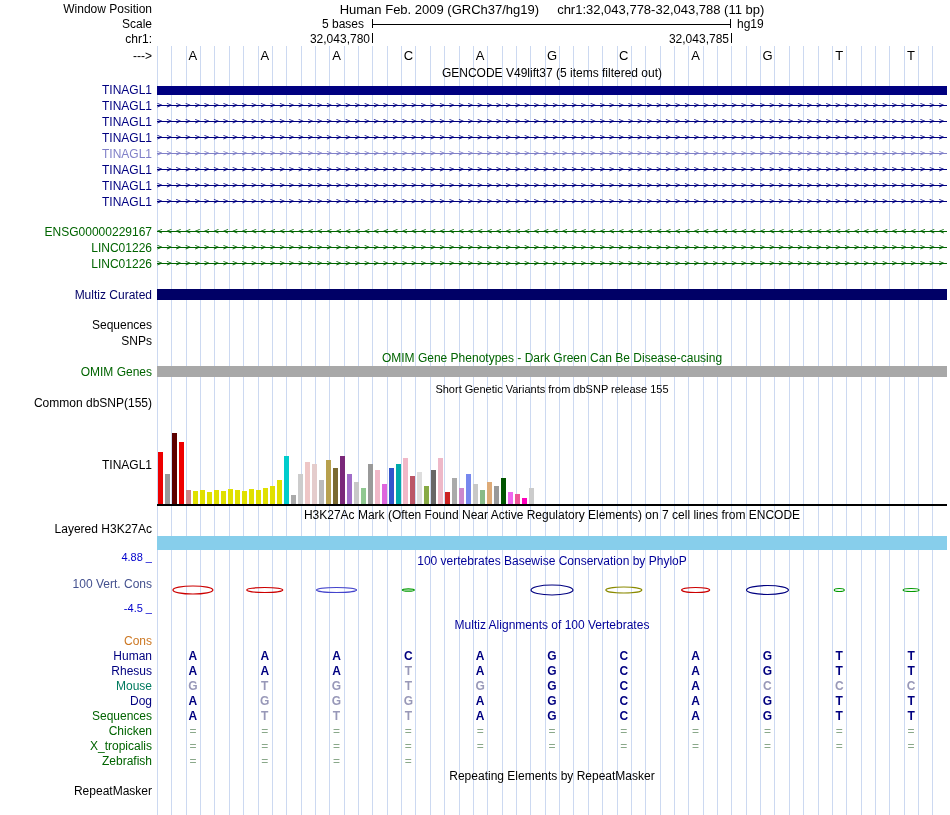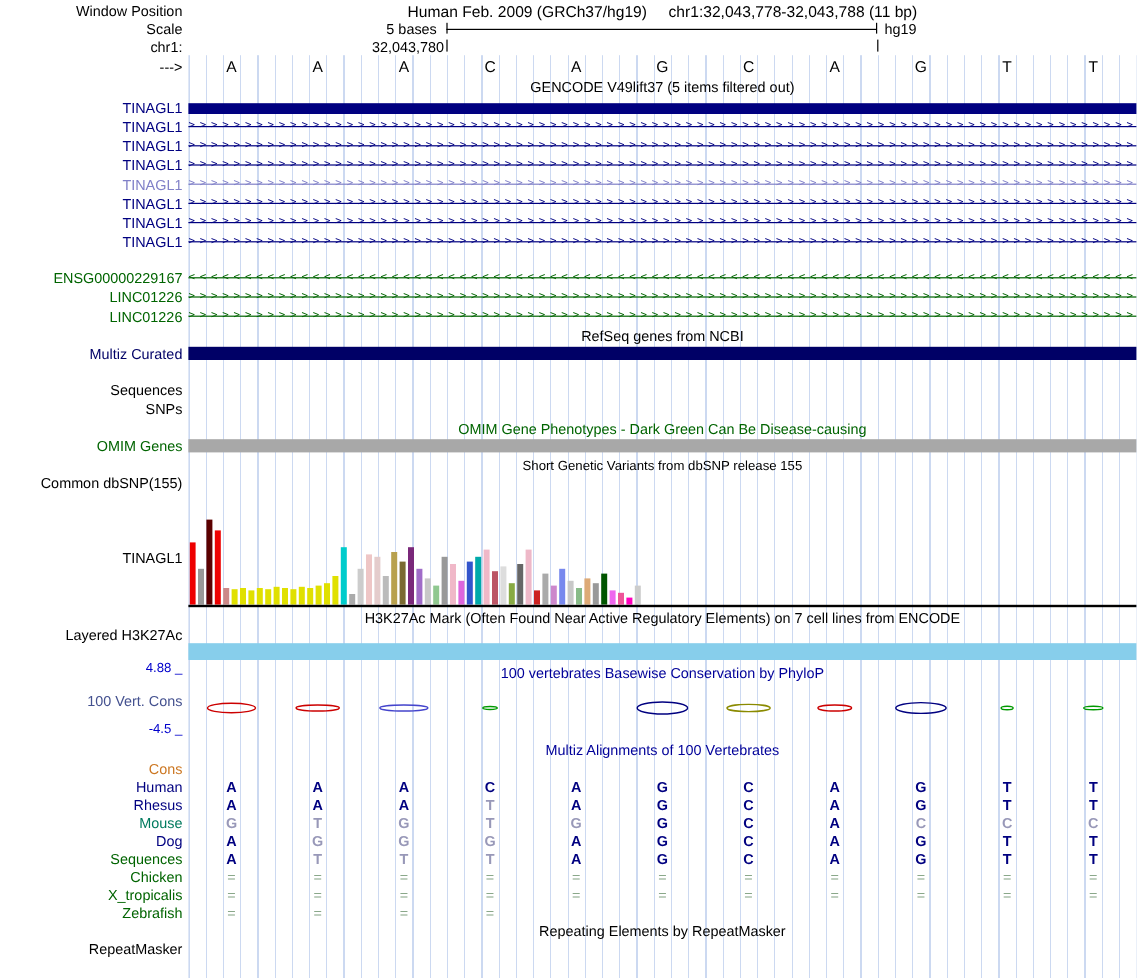--- a/index.html
+++ b/index.html
@@ -71,41 +71,41 @@
 
   <div class="lbl" style="top:17px">Scale</div>
   <div id="scale-text">5 bases</div>
   <div id="scale-line"></div>
   <div class="tick" style="left:372px;top:19px;height:9px"></div>
   <div class="tick" style="left:730px;top:19px;height:9px"></div>
   <span id="hg19">hg19</span>
 
   <div class="lbl" style="top:32px">chr1:</div>
   <div class="rnum" style="width:213px">32,043,780</div>
+  <div class="rnum" style="width:572px">32,043,785</div>
   <div class="tick" style="left:372px;top:33px"></div>
   <div class="tick" style="left:731px;top:33px"></div>
 
   <div class="lbl" style="top:49px">---&gt;</div>
   <div id="base-row" class="trk" style="top:48px;height:16px">
       <span class="base" style="left: 35.9091px;">A</span>
       <span class="base" style="left: 107.727px;">A</span>
       <span class="base" style="left: 179.545px;">A</span>
       <span class="base" style="left: 251.364px;">C</span>
       <span class="base" style="left: 323.182px;">A</span>
       <span class="base" style="left: 395px;">G</span>
       <span class="base" style="left: 466.818px;">C</span>
       <span class="base" style="left: 538.636px;">A</span>
       <span class="base" style="left: 610.455px;">G</span>
       <span class="base" style="left: 682.273px;">T</span>
       <span class="base" style="left: 754.091px;">T</span>
     </div>
 
   <div class="hdr" style="top:66px">GENCODE V49lift37 (5 items filtered out)</div>
 
-  <div class="hdr" style="top:273px">RefSeq genes from NCBI</div>
   <div class="lbl" style="top:288px;color:#000066">Multiz Curated</div>
   <div id="refseq-bar"></div>
 
   <div class="lbl" style="top:318px">Sequences</div>
   <div class="lbl" style="top:334px">SNPs</div>
 
   <div class="hdr green" style="top:351px">OMIM Gene Phenotypes - Dark Green Can Be Disease-causing</div>
   <div class="lbl" style="top:365px;color:#006400">OMIM Genes</div>
   <div id="omim-bar"></div>
 

